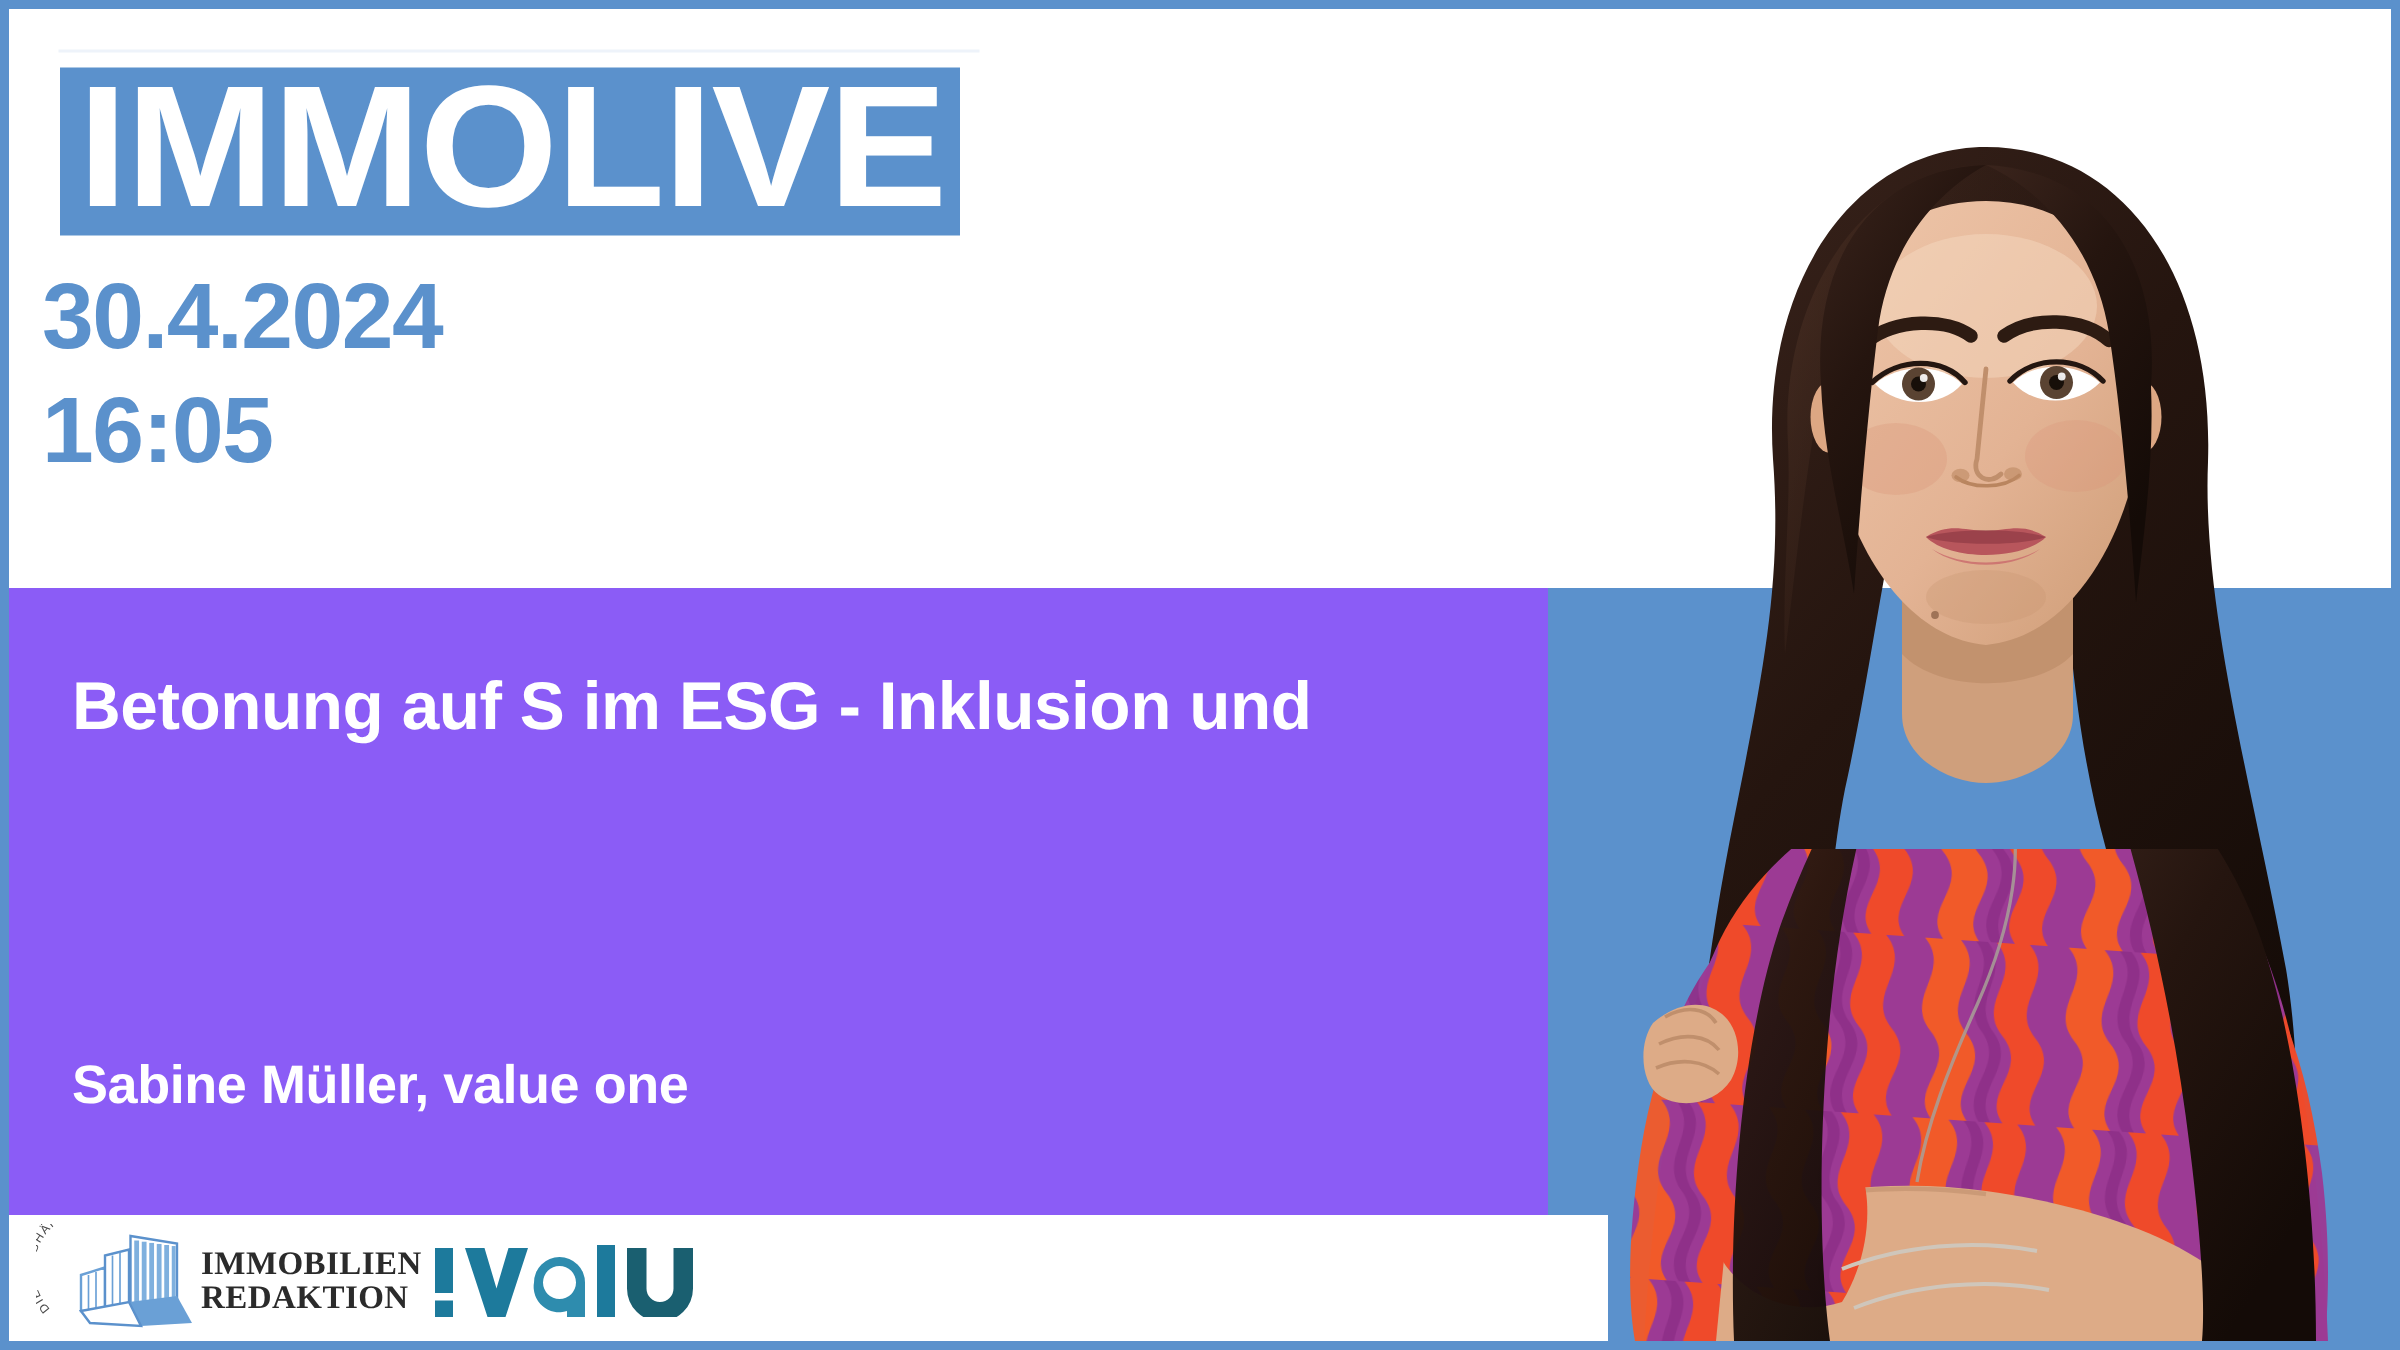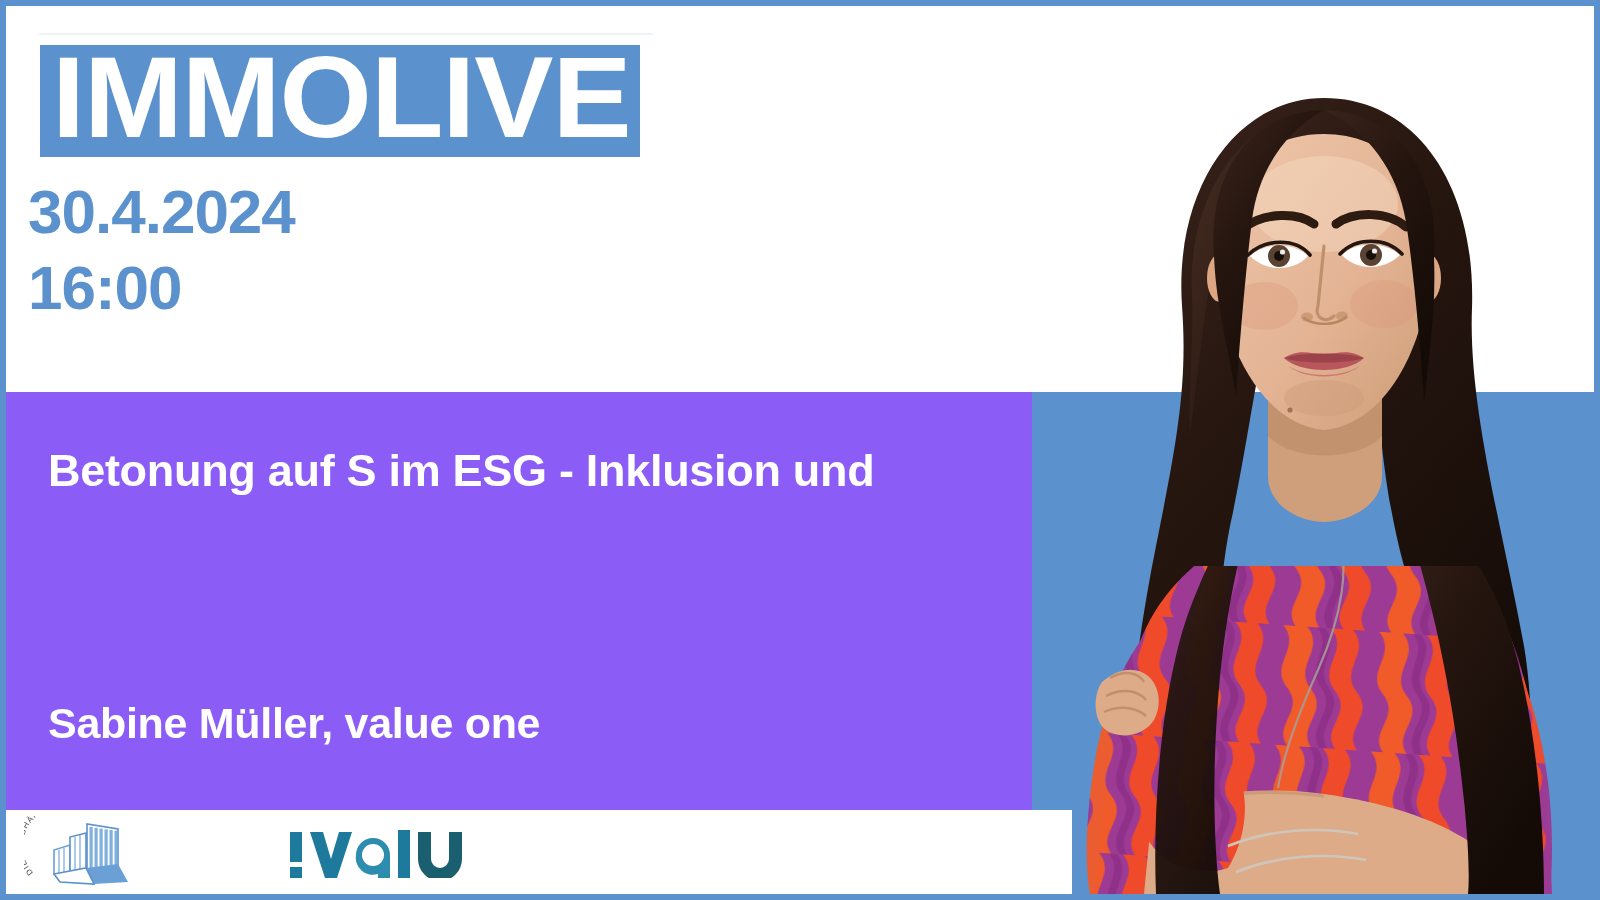--- a/index.html
+++ b/index.html
@@ -86,21 +86,21 @@
     font-size:45px;
     line-height:62px;
     letter-spacing:-0.3px;
   }
   #title div{ white-space:nowrap; }
   #speaker{
     position:absolute;
     left:42px; top:305px;
     color:#ffffff;
     font-weight:700;
-    font-size:43px;
+    font-size:36px;
     line-height:52px;
     letter-spacing:-0.3px;
     white-space:nowrap;
   }
 
   
   #footer{
     position:absolute; left:0; top:804px;
     width:1588px; height:84px;
     background:#ffffff;
@@ -149,21 +149,21 @@
 
     <div id="top-white">
       <div id="hairline"></div>
 
       <div id="logo-box">
         <span id="logo-word">IMMOLIVE</span>
       </div>
 
       <div id="datetime">
         <div>30.4.2024</div>
-        <div>16:00</div>
+        <div>16:05</div>
       </div>
     </div>
 
     <div id="band">
       <div id="title">
         <div>Betonung auf S im ESG - Inklusion und</div>
       </div>
       <div id="speaker">Sabine Müller, value one</div>
     </div>
 
@@ -197,20 +197,24 @@
                 <rect x="75.5" y="12.6" width="3.2" height="42"></rect>
                 <rect x="80.5" y="13.3" width="3.2" height="40"></rect>
                 <rect x="85.5" y="14" width="3.2" height="38.5"></rect>
                 <rect x="90.5" y="14.7" width="2.6" height="37"></rect>
               </g>
 
               <path d="M62,52 L94,48 L104,66 L70,68 Z" fill="#6aa0d6"></path>
               <path d="M30,58 L62,52 L70,68 L36,66 Z" fill="#ffffff" stroke="#5b91cc" stroke-width="1.6"></path>
             </g>
           </svg>
+          <div id="ir-text">
+            <div>IMMOBILIEN</div>
+            <div>REDAKTION</div>
+          </div>
         </div>
 
         <div id="ivalu">
           <svg width="178" height="52" viewBox="0 0 178 52">
             <title>ivalu</title>
 
             <rect x="2" y="6" width="12" height="30" fill="#1d7a9c"></rect>
             <rect x="2" y="41" width="12" height="11" fill="#1d7a9c"></rect>
 
             <path d="M22,6 h13 l8,27 l8,-27 h13 l-15,46 h-12 Z" fill="#1d7a9c"></path>

